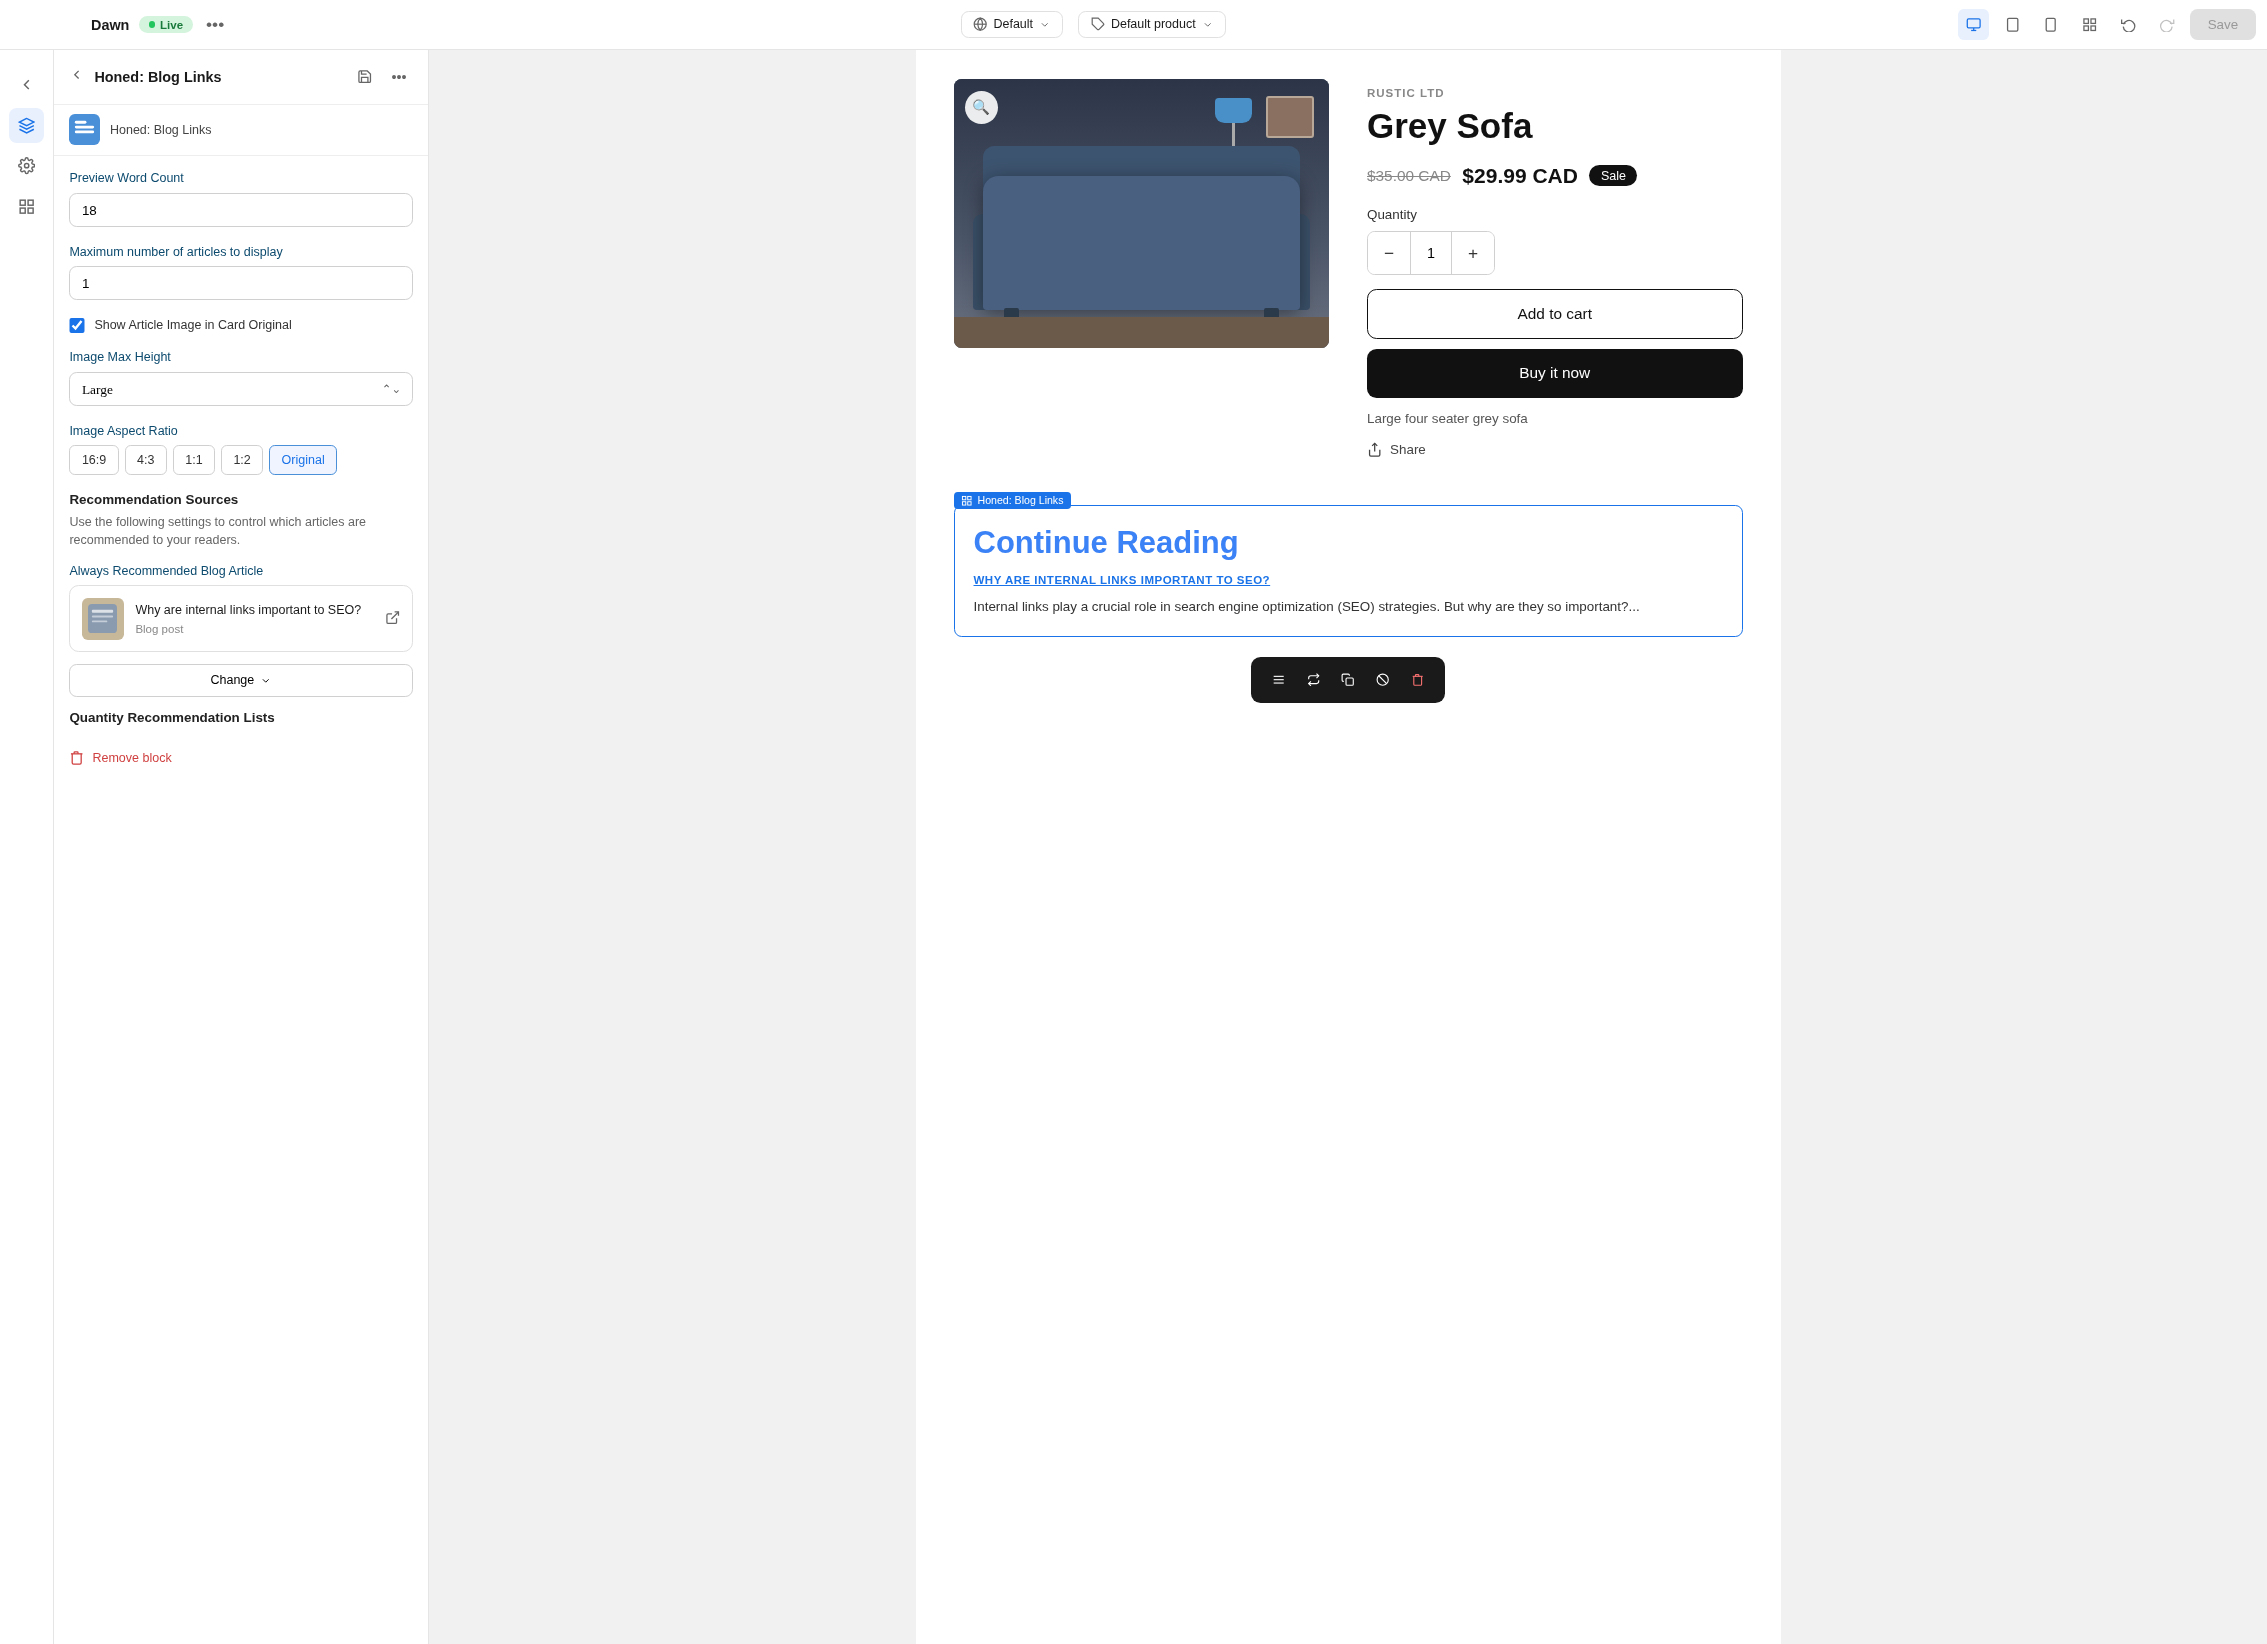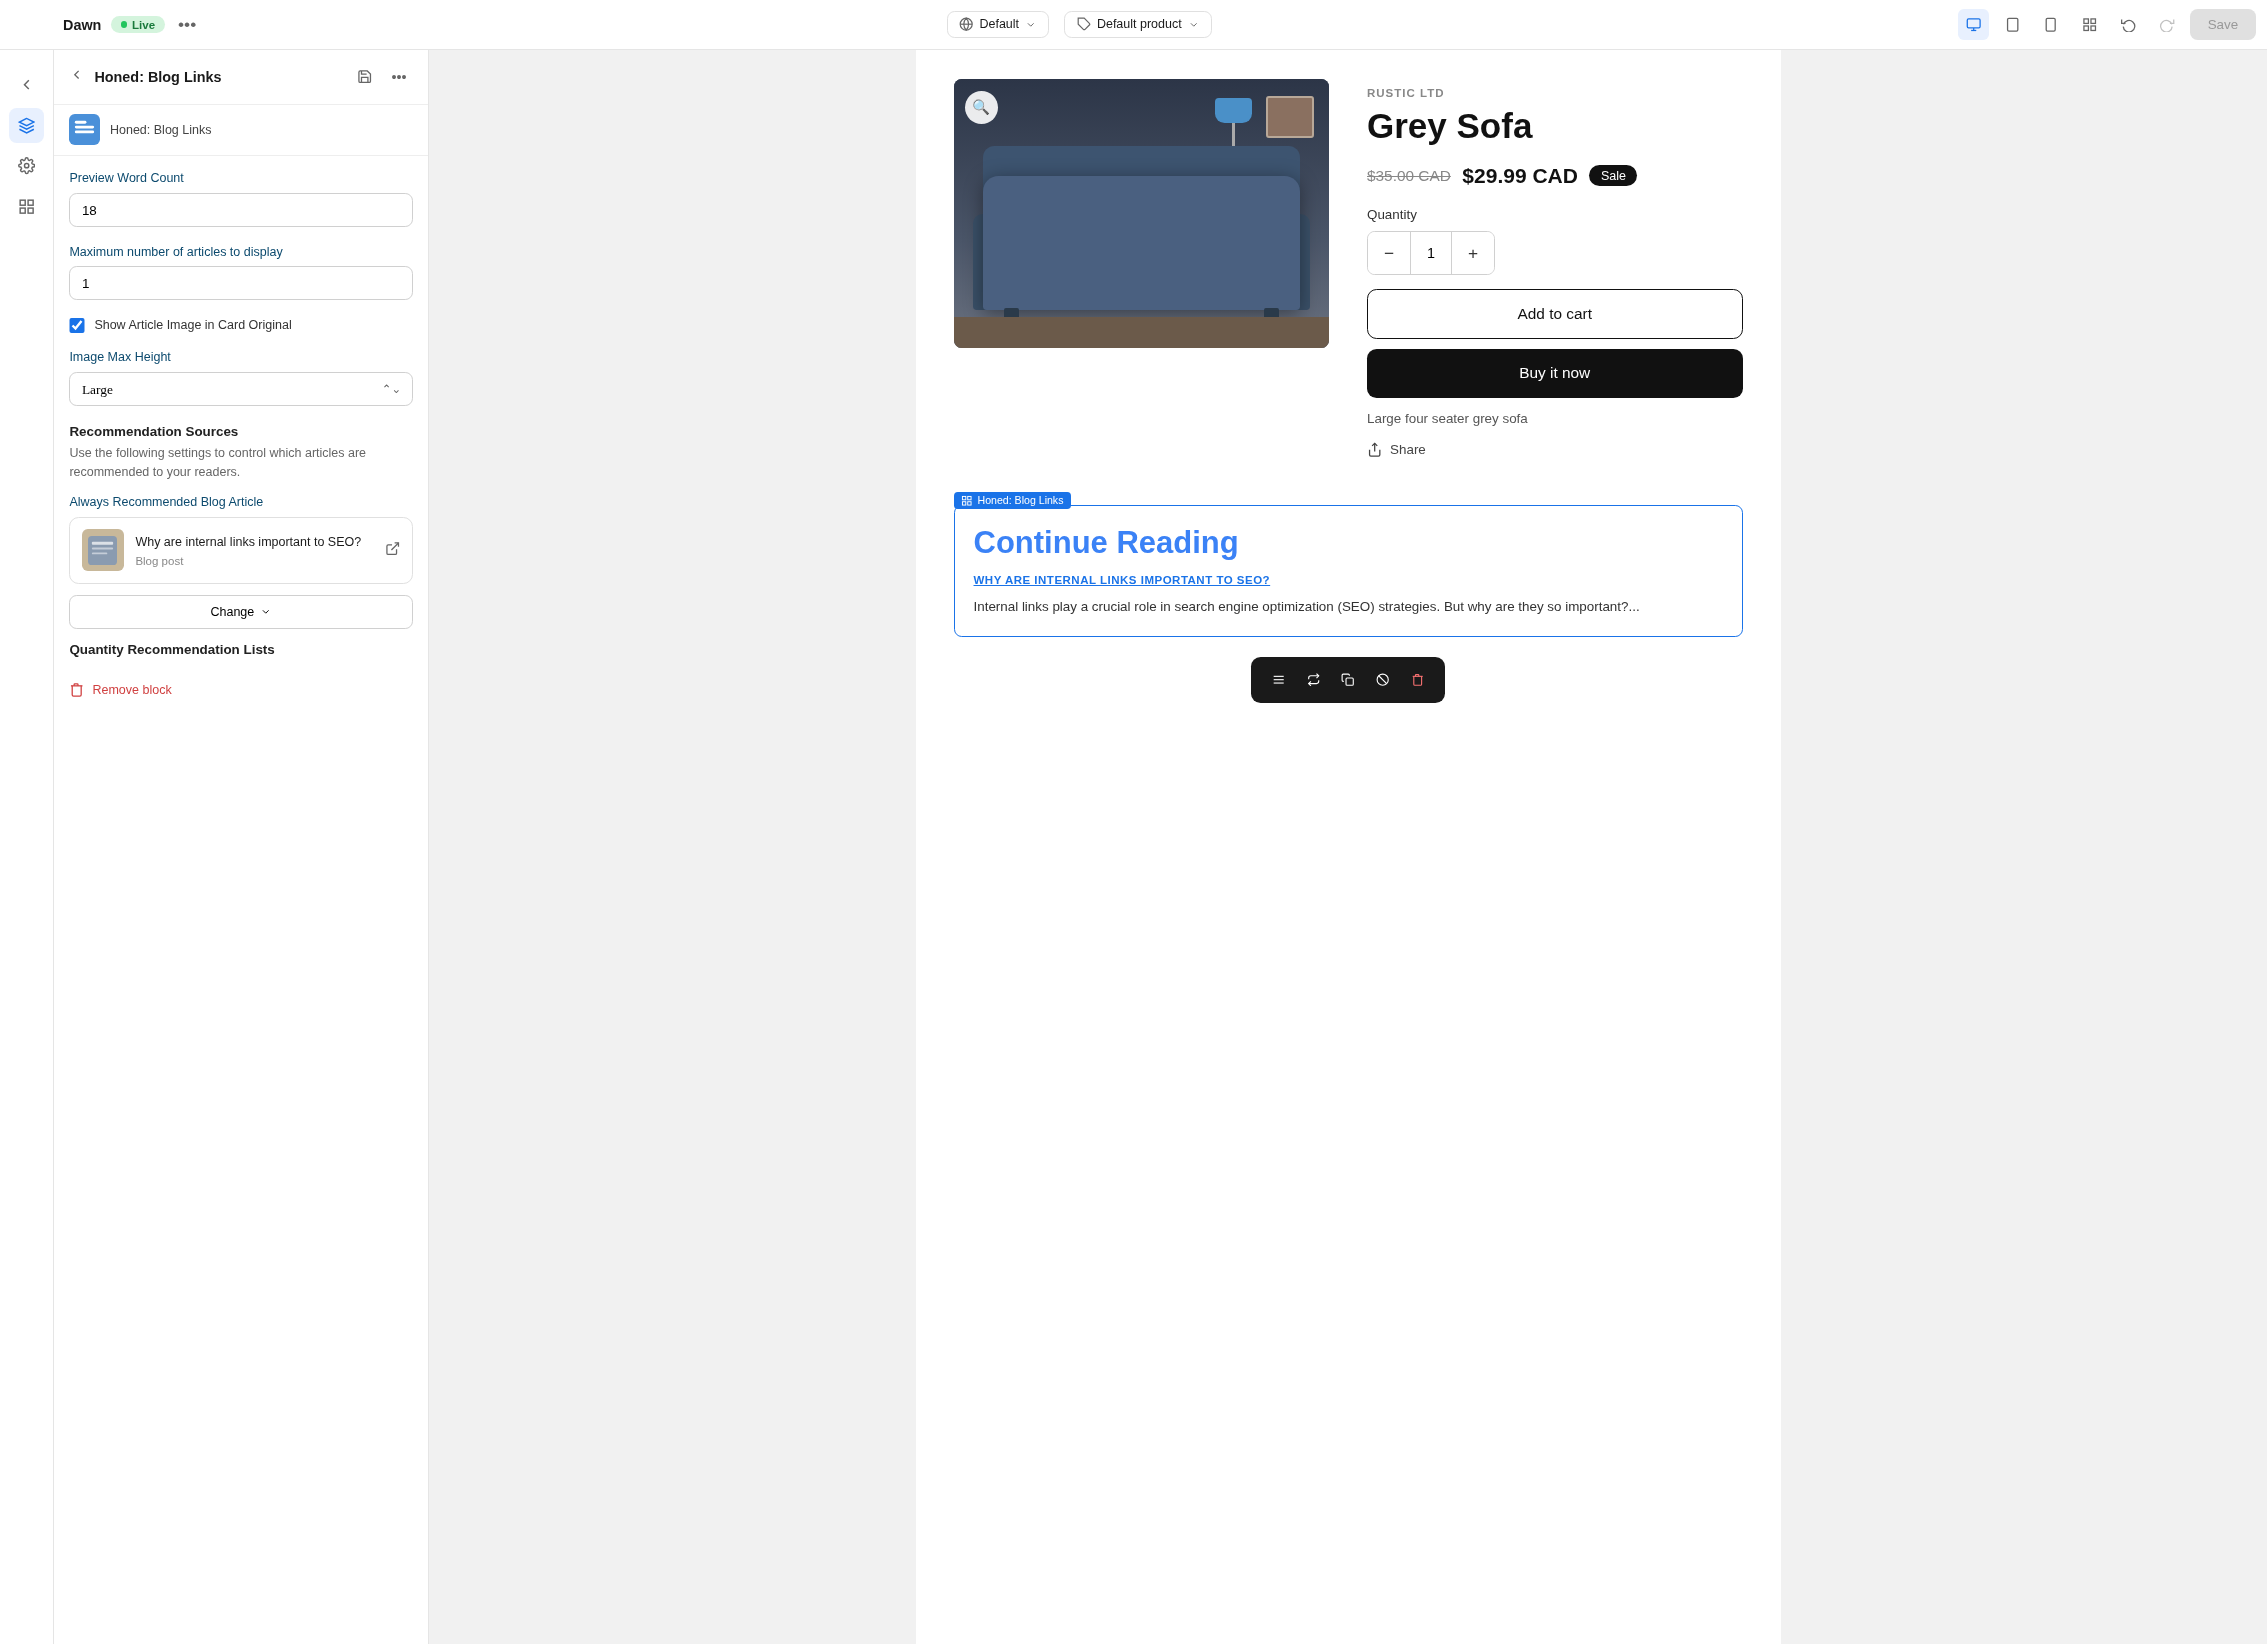--- a/index.html
+++ b/index.html
@@ -141,21 +141,21 @@
   <div class="rail-icon">
     <svg width="17.3" height="17.3" viewBox="0 0 24 24" fill="none" stroke="currentColor" stroke-width="2">
         <rect x="3" y="3" width="7" height="7"></rect>
         <rect x="14" y="3" width="7" height="7"></rect>
         <rect x="14" y="14" width="7" height="7"></rect>
         <rect x="3" y="14" width="7" height="7"></rect>
       </svg>
   </div>
 </div>
 
-<div class="topbar" style="padding-left: 63px;">
+<div class="topbar" style="padding-left: 91px;">
   <div style="display:flex; align-items:center; gap:9.6px;">
     <span style="font-weight:600; font-size:14.4px;">Dawn</span>
     <div class="live-badge">
       <span class="live-dot"></span>
       <span>Live</span>
     </div>
     <button class="more-btn">•••</button>
   </div>
 
   <div class="topbar-center">
@@ -282,20 +282,30 @@
         <div class="select-wrapper">
           <select>
             <option>Large</option>
             <option>Small</option>
             <option>Medium</option>
           </select>
           <span class="select-arrow">⌃⌄</span>
         </div>
       </div>
 
+      <div class="field-group">
+        <div class="field-label">Image Aspect Ratio</div>
+        <div class="ratio-group">
+          <button class="ratio-btn">16:9</button>
+          <button class="ratio-btn">4:3</button>
+          <button class="ratio-btn">1:1</button>
+          <button class="ratio-btn">1:2</button>
+          <button class="ratio-btn active">Original</button>
+        </div>
+      </div>
 
       <div style="margin-bottom: 13.4px;">
         <div class="section-title">Recommendation Sources</div>
         <div class="section-desc">Use the following settings to control which articles are recommended to your readers.</div>
       </div>
 
       <div style="margin-bottom: 13.4px;">
         <div class="field-label">Always Recommended Blog Article</div>
         <div class="article-card">
           <div class="article-inner">

